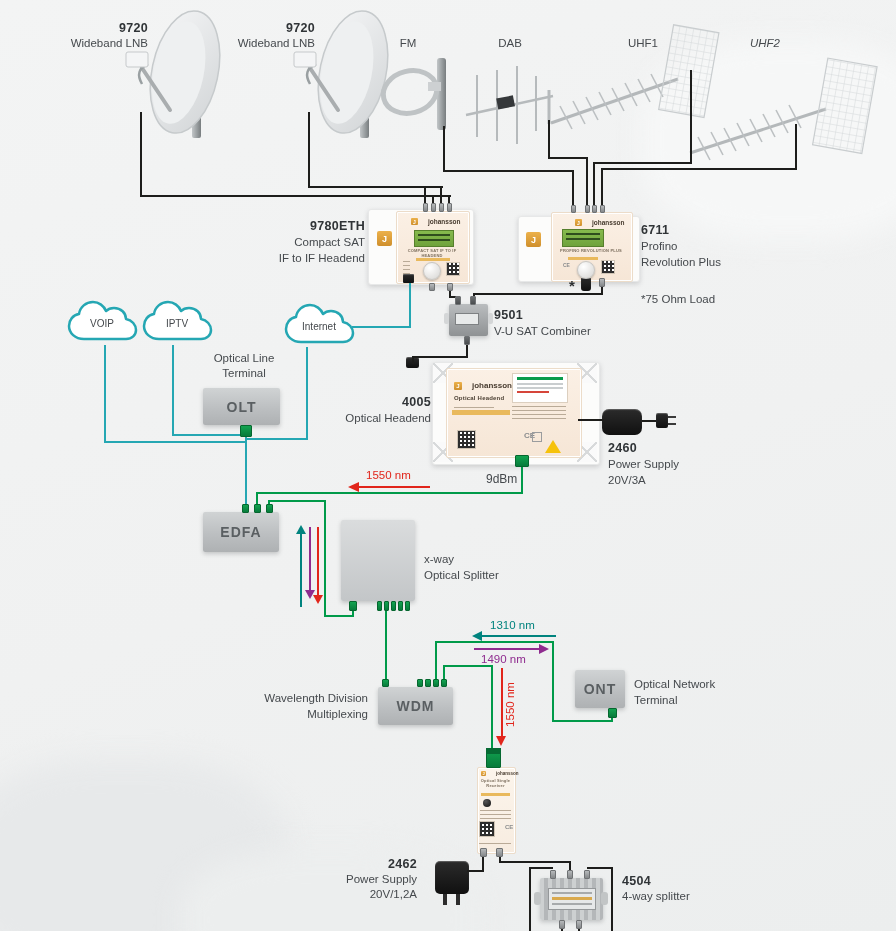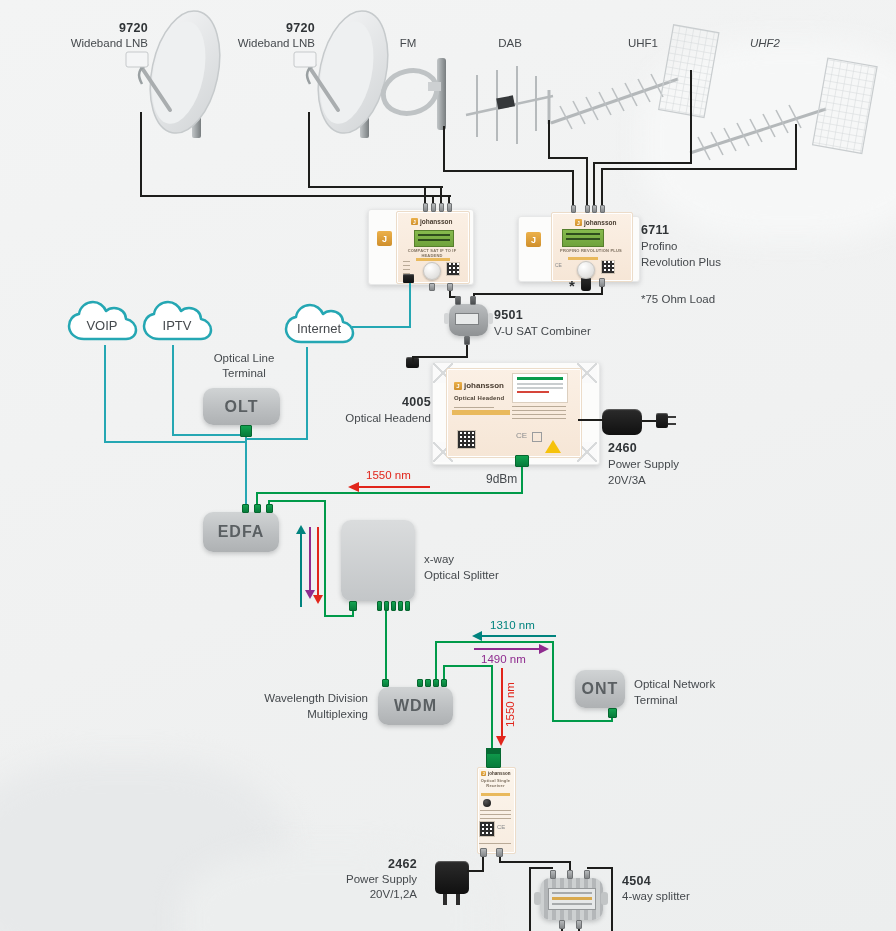--- a/index.html
+++ b/index.html
@@ -8,55 +8,55 @@
     font-family:"Liberation Sans",sans-serif;}
   .blob{position:absolute;filter:blur(14px);border-radius:40%;}
   
   .hl,.vl{position:absolute;z-index:30;}
   .hl{height:2px}.vl{width:2px}
   .ck{background:#1d1d1b}.ct{background:#25a7b3}.cg{background:#009a49}
   .ct2{background:#00837e}.cr{background:#e1251b}.cp{background:#8f2b8f}
   .ah{position:absolute;width:0;height:0;border-style:solid;z-index:31;}
   
   .gbox{position:absolute;z-index:20;background:linear-gradient(180deg,#d0d3d4 0%,#bcbfc1 55%,#aeb1b3 100%);
-    border-radius:10px;box-shadow:0 2px 4px rgba(60,64,66,.25);display:flex;align-items:center;justify-content:center;
-    font-weight:bold;font-size:16px;letter-spacing:1px;color:#5a5f62;}
+    border-radius:2px;box-shadow:0 2px 4px rgba(60,64,66,.25);display:flex;align-items:center;justify-content:center;
+    font-weight:bold;font-size:14px;letter-spacing:1px;color:#5a5f62;}
   .fc{position:absolute;z-index:32;background:linear-gradient(180deg,#12a350 0%,#077b3b 100%);
     border:1px solid #06672f;border-radius:1px;box-sizing:border-box;}
   .mfc{position:absolute;z-index:32;background:linear-gradient(180deg,#b6b9bb,#85888a);
     border:1px solid #6f7274;border-radius:1px;box-sizing:border-box;}
   
   .lbl{position:absolute;z-index:40;font-size:11.5px;line-height:15px;color:#45494d;}
   .lbl .bold,.bold{font-weight:bold;color:#303437;font-size:12.5px;letter-spacing:.3px;}
   .ra{text-align:right}.ctr{text-align:center}
   
   .plate{position:absolute;z-index:18;background:#fcfcfb;border:1px solid #e7e8e8;border-radius:3px;
     box-shadow:0 2px 5px rgba(80,84,86,.22);}
   .panel{position:absolute;z-index:21;background:linear-gradient(180deg,#fbf0e5,#f6e6d6);
     border:1px solid #ecdcc9;border-radius:2px;box-shadow:inset 0 0 0 1px #fff;}
   .jsq{position:absolute;z-index:23;background:linear-gradient(180deg,#ecb14b,#cf8f2c);color:#fff;
     font-weight:bold;display:flex;align-items:center;justify-content:center;border-radius:2px;}
-  .jrow{position:absolute;z-index:23;display:flex;align-items:center;gap:2px;}
+  .jrow{position:absolute;z-index:23;display:flex;align-items:center;gap:10px;}
   .jrow .sq{background:linear-gradient(180deg,#ecb14b,#cf8f2c);color:#fff;font-weight:bold;
     display:flex;align-items:center;justify-content:center;border-radius:1px;}
   .jrow .tx{font-weight:bold;color:#473b2f;}
   .lcd{position:absolute;z-index:23;background:linear-gradient(180deg,#86ba4d,#6fa23c);border:1px solid #567f2c;}
   .lcd i{display:block;height:2px;background:#2f4d1d;margin:3px 3px 0 3px;}
   .ptitle{position:absolute;z-index:23;font-size:4px;line-height:4.5px;font-weight:bold;color:#7c6e5d;text-align:center;
     letter-spacing:.2px;}
   .knob{position:absolute;z-index:23;border-radius:50%;background:radial-gradient(circle at 35% 30%,#ffffff,#e2e1df 70%,#cfcecb);
     border:1px solid #c7c6c3;box-shadow:0 1px 2px rgba(0,0,0,.25);}
   .qr{position:absolute;z-index:23;background:
       repeating-linear-gradient(0deg,#2d2d2d 0 2px,rgba(255,255,255,0) 2px 4px),
       repeating-linear-gradient(90deg,#2d2d2d 0 2px,#ffffff 2px 4px);border:1px solid #cfc4b5;}
   .band{position:absolute;z-index:23;background:#e9b95c;}
   .tinylines{position:absolute;z-index:23;background:repeating-linear-gradient(0deg,#b9aa97 0 1px,rgba(0,0,0,0) 1px 4px);}
-  .cetx{position:absolute;z-index:23;color:#8a8c8e;font-weight:normal;}
+  .cetx{position:absolute;z-index:23;color:#8a8c8e;font-weight:bold;margin-left:8px;}
   .cloud{position:absolute;z-index:25;}
-  .cloud .cl-label{position:absolute;left:0;right:0;top:20px;text-align:center;font-size:13px;color:#45494d;z-index:2;}
+  .cloud .cl-label{position:absolute;left:0;right:0;top:20px;text-align:center;font-size:10px;color:#45494d;z-index:2;}
   .warn{position:absolute;z-index:23;width:0;height:0;border-left:8px solid transparent;border-right:8px solid transparent;
     border-bottom:13px solid #f6c20a;}
   .dark{position:absolute;z-index:22;background:linear-gradient(180deg,#2b2b2b,#101010);border-radius:4px;
     box-shadow:inset 0 1px 1px rgba(255,255,255,.25);}
   .star{position:absolute;z-index:40;font-weight:bold;font-size:15px;color:#2c2f31;}
   .rot90{transform:rotate(-90deg);transform-origin:center;white-space:nowrap;}
 </style>
 </head>
 <body>
 
@@ -438,20 +438,25 @@
   </div>
   <div class="lbl ra" style="left:207px;top:21px;width:108px;">
     <div class="bold">9720</div>
     <div>Wideband LNB</div>
   </div>
   <div class="lbl ctr" style="left:390px;top:36px;width:36px;">FM</div>
   <div class="lbl ctr" style="left:490px;top:36px;width:40px;">DAB</div>
   <div class="lbl ctr" style="left:620px;top:36px;width:46px;">UHF1</div>
   <div class="lbl ctr" style="left:742px;top:36px;width:46px;font-style:italic;">UHF2</div>
 
+  <div class="lbl ra" style="left:245px;top:218px;width:120px;line-height:16px;">
+    <div class="bold">9780ETH</div>
+    <div>Compact SAT</div>
+    <div>IF to IF Headend</div>
+  </div>
   <div class="lbl" style="left:641px;top:222px;width:110px;line-height:16px;">
     <div class="bold">6711</div>
     <div>Profino</div>
     <div>Revolution Plus</div>
   </div>
   <div class="lbl" style="left:641px;top:292px;width:110px;">*75 Ohm Load</div>
 
   <div class="lbl" style="left:494px;top:307px;width:120px;line-height:16px;">
     <div class="bold">9501</div>
     <div>V-U SAT Combiner</div>

